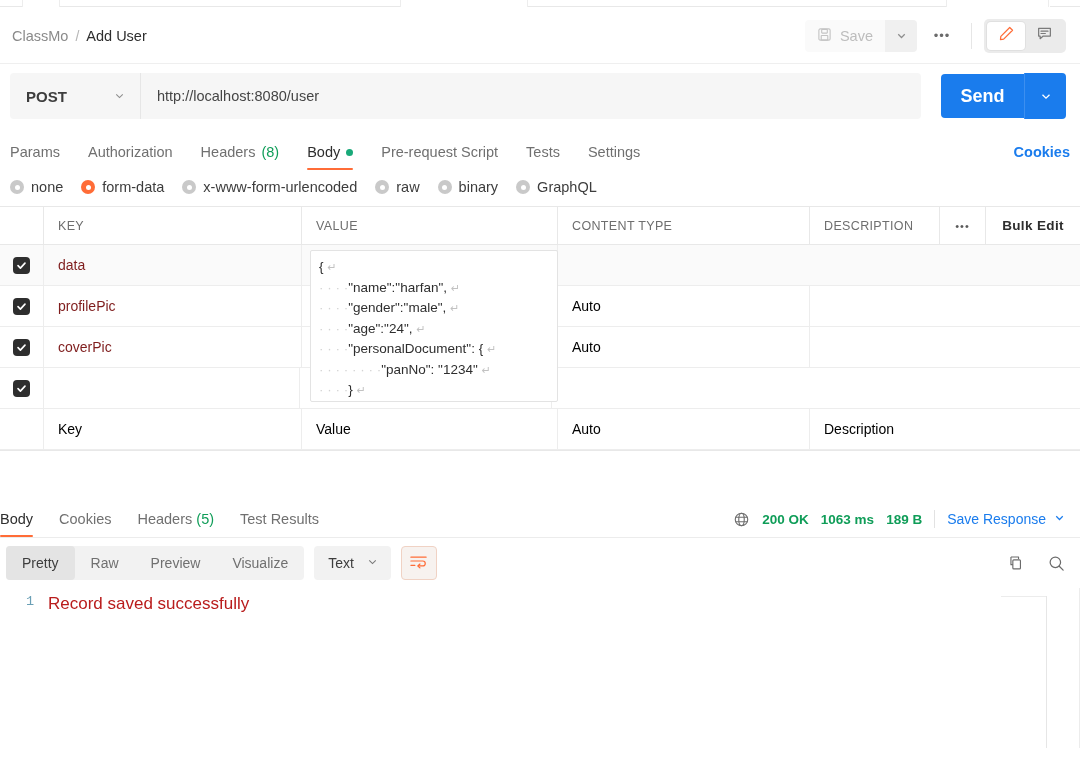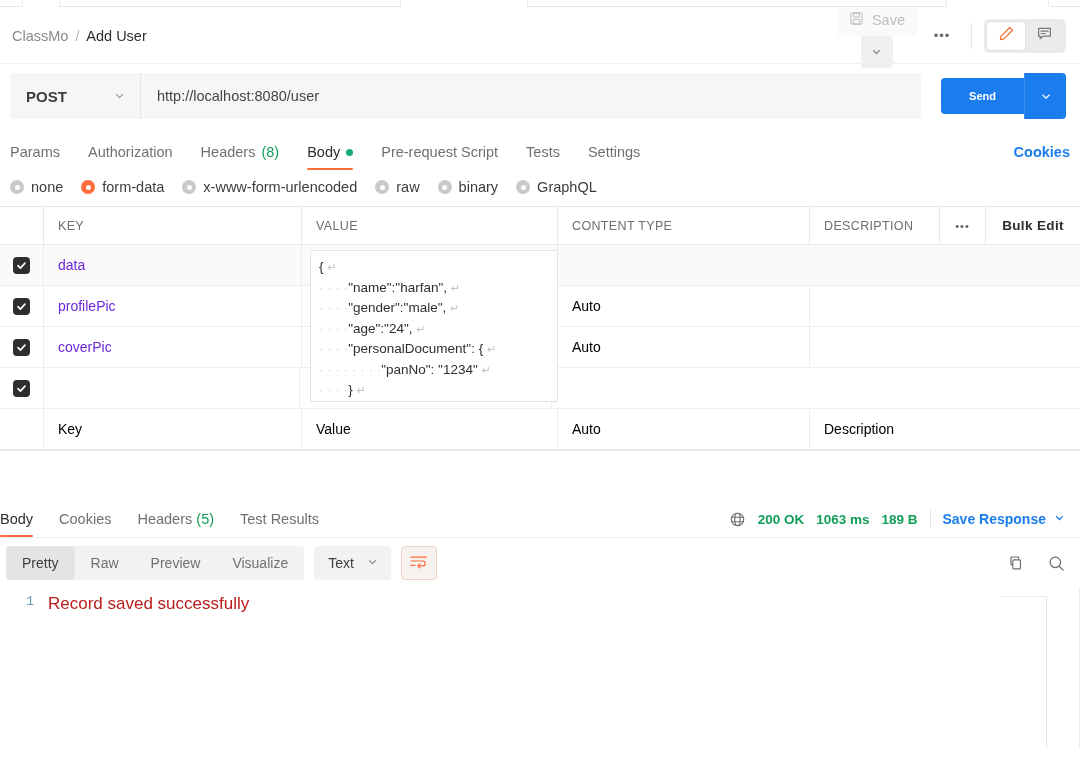--- a/index.html
+++ b/index.html
@@ -19,21 +19,21 @@
 
   
   .header {
     height: 56px; display: flex; align-items: center;
     padding: 0 14px 0 12px; border-bottom: 1px solid #efefef;
   }
   .crumb { font-size: 14.5px; color: #8a8a8a; }
   .crumb-sep { font-size: 14px; color: #b5b5b5; margin: 0 7px; }
   .crumb-active { font-size: 14.5px; color: #2e2e2e; font-weight: 400; }
   .header-right { margin-left: auto; display: flex; align-items: center; gap: 0; }
-  .save-group { display: flex; align-items: center; flex-direction: column; }
+  .save-group { display: flex; align-items: center; }
   .save-btn {
     display: flex; align-items: center; gap: 8px;
     height: 32px; padding: 0 12px; border-radius: 4px 0 0 4px;
     background: #fafafa; color: #bdbdbd; font-size: 14.5px; cursor: default;
   }
   .save-caret {
     width: 32px; height: 32px; display: flex; align-items: center; justify-content: center;
     background: #f0f0f0; border-radius: 0 4px 4px 0; color: #8d8d8d; cursor: pointer;
   }
   .dots-btn {
@@ -56,23 +56,23 @@
     padding: 0 14px 0 16px; font-size: 15px; font-weight: 700; color: #3d3d3d; cursor: pointer;
     border-right: 1px solid #e6e6e6;
   }
   .url-input {
     flex: 1; height: 46px; background: #f6f6f6; border-radius: 0 4px 4px 0;
     display: flex; align-items: center; padding: 0 16px; font-size: 14.5px; color: #454545;
     margin-left: -10px; cursor: text;
   }
   .send-wrap { display: flex; align-items: center; margin-left: 10px; }
   .send-btn {
-    height: 36px; width: 83px; background: #1a7ced; color: #fff;
+    height: 44px; width: 83px; background: #1a7ced; color: #fff;
     display: flex; align-items: center; justify-content: center;
-    font-size: 11px; font-weight: 700; border-radius: 4px 0 0 4px; cursor: pointer;
+    font-size: 18px; font-weight: 700; border-radius: 4px 0 0 4px; cursor: pointer;
   }
   .send-caret {
     height: 46px; width: 42px; background: #1a7ced; color: #fff;
     display: flex; align-items: center; justify-content: center;
     border-radius: 0 4px 4px 0; border-left: 1px solid #3c8ff0; cursor: pointer;
   }
 
   
   .req-tabs { display: flex; align-items: flex-end; padding: 0 10px; height: 42px; gap: 0; }
   .rtab {
@@ -112,21 +112,21 @@
   .th.key { width: 258px; }
   .th.value { width: 256px; }
   .th.ctype { width: 252px; }
   .th.desc { width: 130px; }
   .th.dots { width: 46px; justify-content: center; padding-left: 0; color: #5a5a5a; font-size: 11px; letter-spacing: 1px; cursor: pointer; }
   .th.bulk { width: 94px; justify-content: center; padding-left: 0; color: #2e2e2e; font-weight: 700; font-size: 13.5px; border-right: none; cursor: pointer; }
 
   .trow { display: flex; height: 41px; align-items: stretch; border-bottom: 1px solid #ededed; position: relative; }
   .trow:last-child { border-bottom: none; }
   .trow.highlight { background: #fafafa; }
-  .td { display: flex; align-items: center; padding-left: 14px; border-right: 1px solid #ededed; font-size: 14px; color: #6d28d9; }
+  .td { display: flex; align-items: center; padding-left: 14px; border-right: 1px solid #ededed; font-size: 14px; color: #7f1d1d; }
   .td.ck { width: 44px; padding-left: 0; justify-content: center; }
   .td.key { width: 258px; }
   .td.value { width: 256px; }
   .td.ctype { width: 252px; }
   .td.desc { width: 130px; border-right: none; }
   .td.tail { flex: 1; border-right: none; }
   .ph { color: #000000; }
   .cb {
     width: 17px; height: 17px; border-radius: 4px; background: #2e2e2e;
     display: flex; align-items: center; justify-content: center; cursor: pointer;
@@ -159,21 +159,21 @@
   .rstab.active { color: #2e2e2e; }
   .rstab.active::after {
     content: ""; position: absolute; left: 0; right: 13px; bottom: 0; height: 2.5px;
     background: #ff6c37; border-radius: 2px;
   }
   .rstab .count { color: #0f9d58; }
   .resp-meta { margin-left: auto; display: flex; align-items: center; gap: 12px; padding-bottom: 9px; }
   .globe { color: #6e6e6e; display: flex; align-items: center; }
   .meta-val { font-size: 13.5px; color: #0f9d58; font-weight: 700; }
   .meta-div { width: 1px; height: 18px; background: #e2e2e2; }
-  .save-resp { font-size: 14px; color: #1a7ced; font-weight: 700; display: flex; align-items: center; gap: 7px; cursor: pointer; }
+  .save-resp { font-size: 14px; color: #1a7ced; font-weight: 400; display: flex; align-items: center; gap: 7px; cursor: pointer; }
 
   
   .resp-toolbar { display: flex; align-items: center; height: 50px; padding: 0 14px 0 6px; gap: 10px; }
   .seg-group { display: flex; align-items: center; background: #f2f2f2; border-radius: 4px; padding: 0; height: 34px; }
   .seg-btn {
     height: 34px; padding: 0 16px; display: flex; align-items: center;
     font-size: 14px; color: #707070; border-radius: 4px; cursor: pointer;
   }
   .seg-btn.active { background: #e4e4e4; color: #3d3d3d; }
   .fmt-select {

